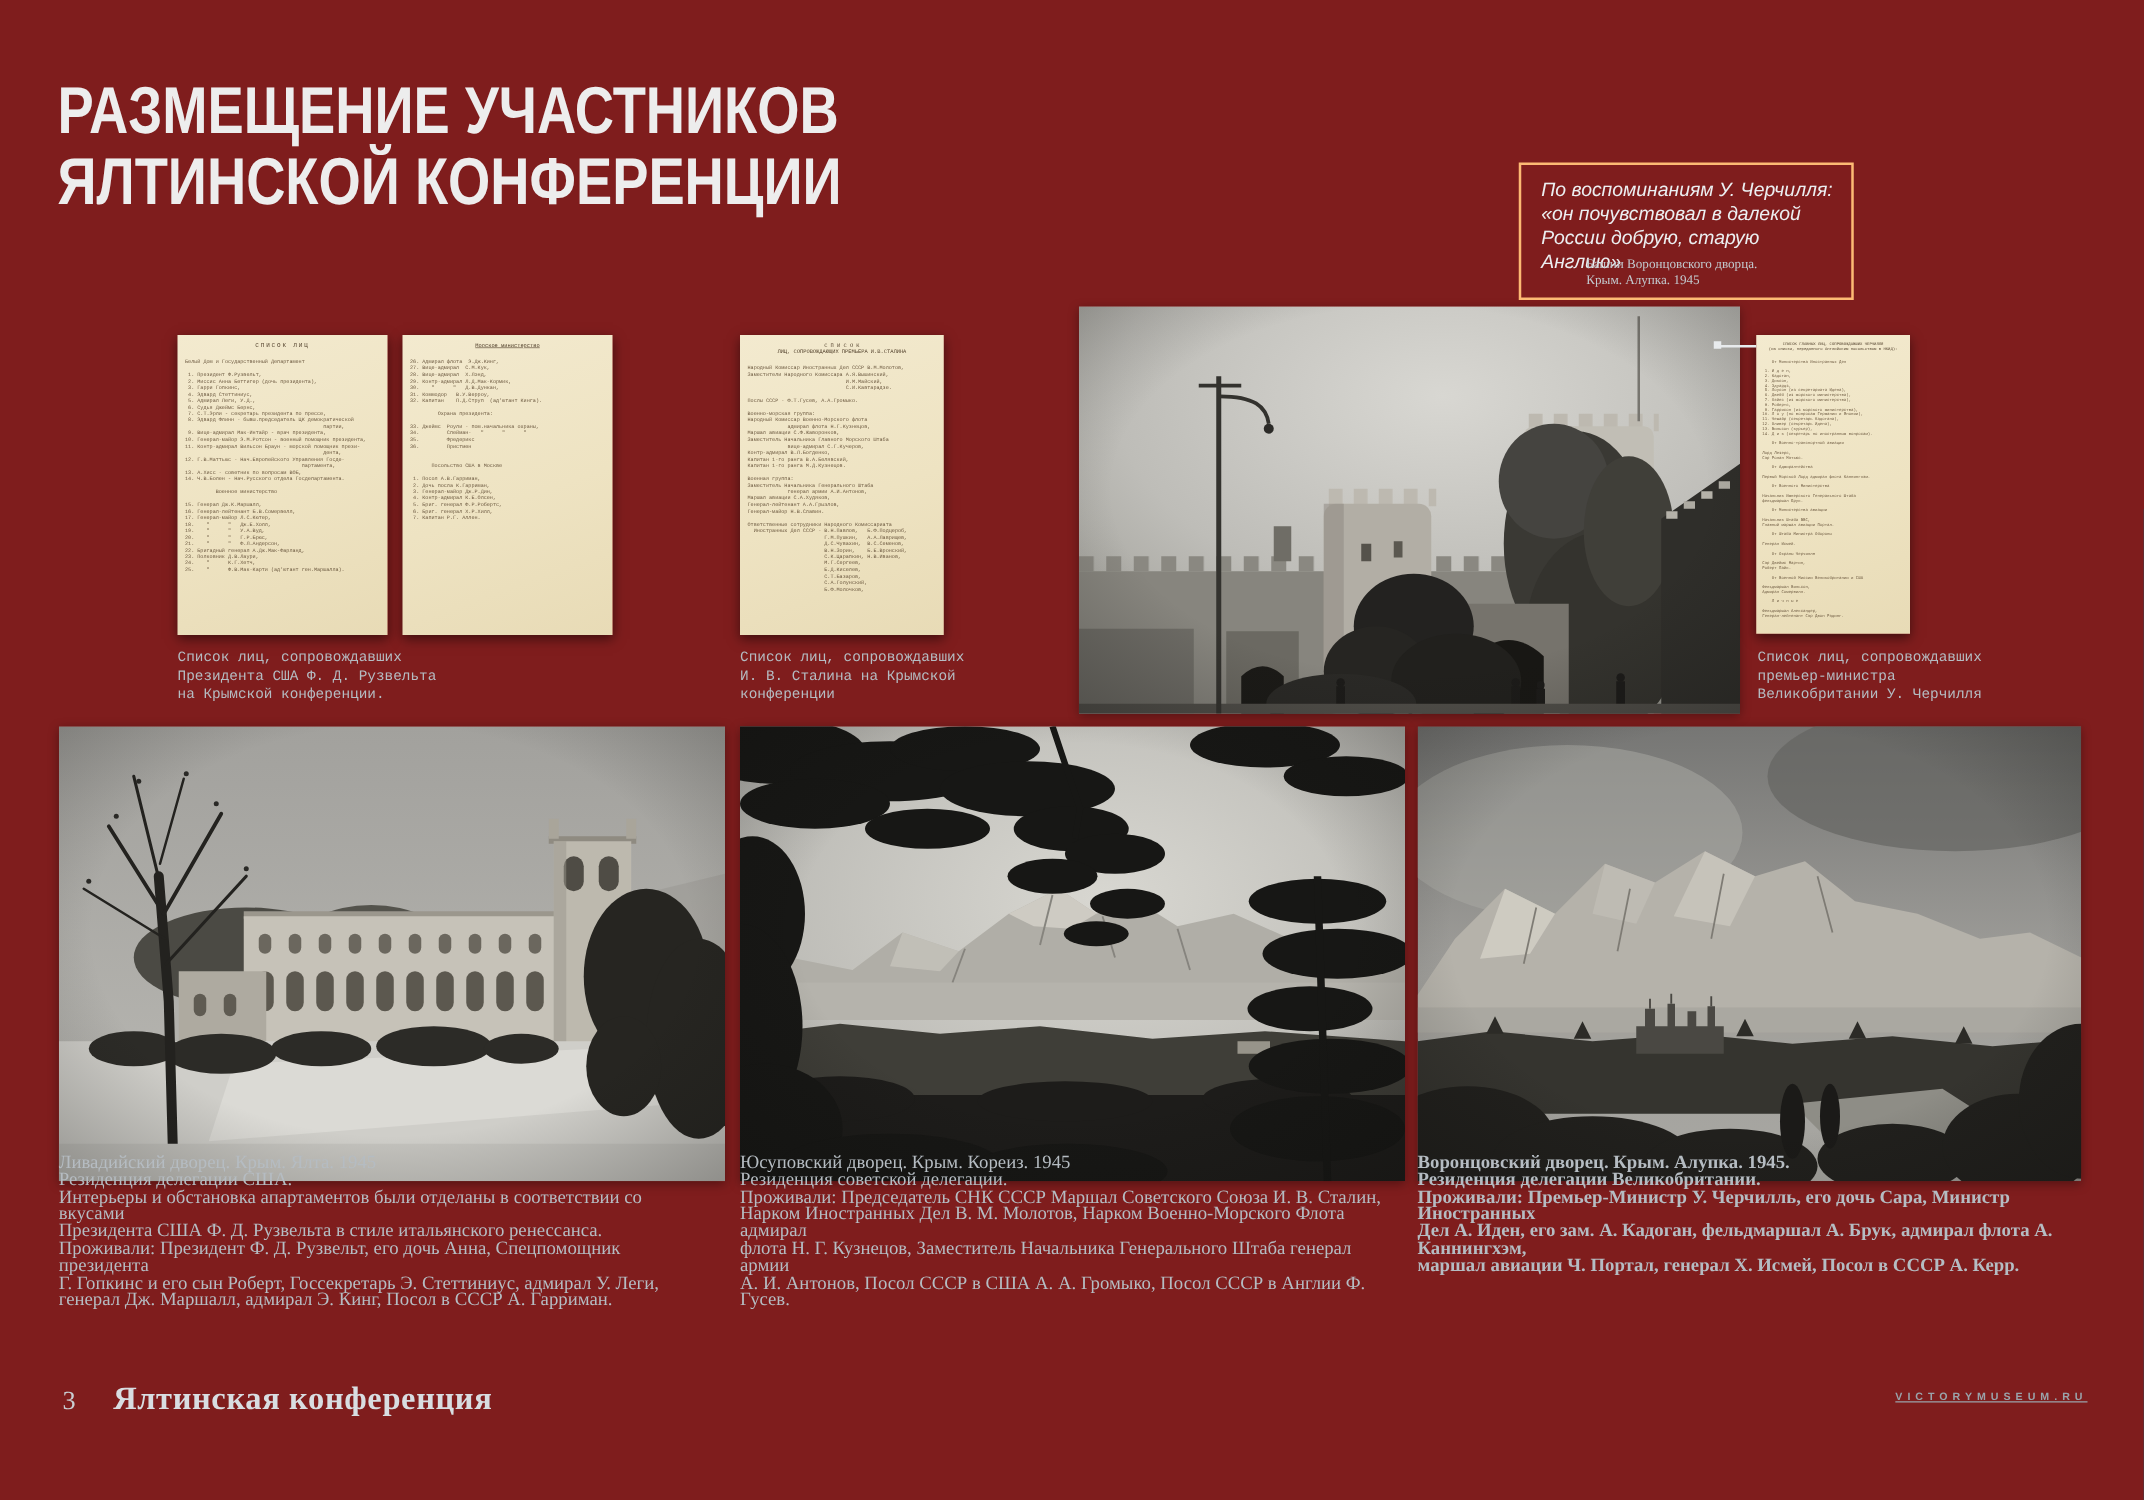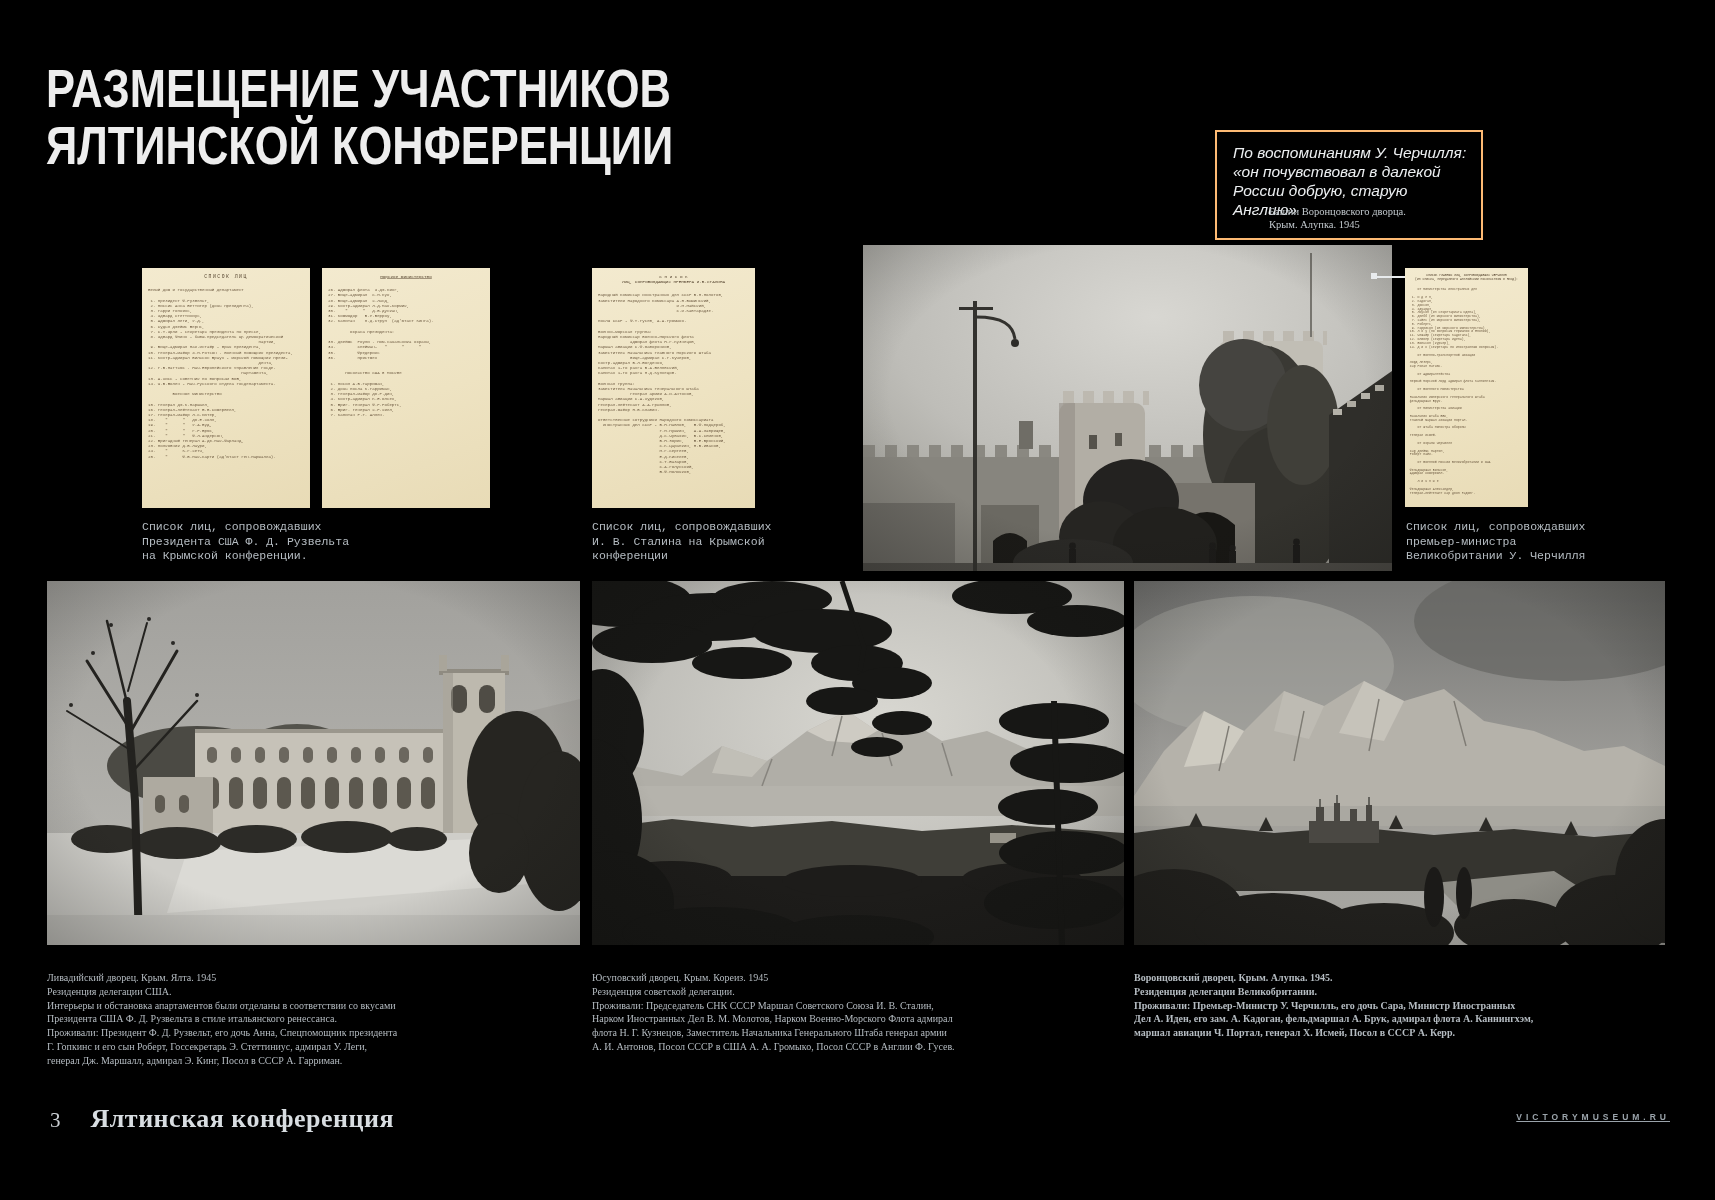--- a/index.html
+++ b/index.html
@@ -1,16 +1,16 @@
 <!DOCTYPE html>
 <html><head>
 <meta charset="utf-8">
 <style>
   html,body{margin:0;padding:0;background:#3a4650;}
-  .board{position:relative;width:1715px;height:1200px;background:#000000;overflow:hidden;
+  .board{position:relative;width:1715px;height:1200px;background:#7f1d1d;overflow:hidden;
          font-family:"Liberation Sans",sans-serif;}
   
   .main-title{position:absolute;left:46px;top:60px;color:#ededed;font-weight:bold;
               font-size:53px;line-height:57px;letter-spacing:0px;
               transform:scaleX(.82);transform-origin:0 0;white-space:nowrap;}
   
   .quote-box{position:absolute;left:1215px;top:130px;width:268px;height:110px;
              border:2px solid #fdba74;box-sizing:border-box;z-index:6;}
   .quote-text{position:absolute;left:16px;top:11px;width:240px;color:#eceff1;
               font-style:italic;font-size:15.5px;line-height:19px;white-space:pre-line;}
@@ -42,22 +42,22 @@
   .photo{position:absolute;overflow:hidden;box-shadow:0 2px 8px rgba(0,0,0,.35);}
   .photo svg{display:block;}
   .photo-castle{left:863px;top:245px;width:529px;height:326px;z-index:2;}
   .photo-l{left:47px;top:581px;width:533px;height:364px;}
   .photo-m{left:592px;top:581px;width:532px;height:364px;}
   .photo-r{left:1134px;top:581px;width:531px;height:364px;}
   
   .callout{position:absolute;left:1374px;top:276px;width:31px;height:2px;background:#e8ebed;z-index:8;}
   .callout-dot{position:absolute;left:1371px;top:273px;width:6px;height:6px;background:#e8ebed;z-index:8;}
   
-  .photo-caption{position:absolute;top:971px;color:#b5bcc2;font-family:"Liberation Serif",serif;
-                 font-size:10px;line-height:13.8px;white-space:pre-line;width:515px;}
+  .photo-caption{position:absolute;top:924px;color:#b5bcc2;font-family:"Liberation Serif",serif;
+                 font-size:15px;line-height:13.8px;white-space:pre-line;width:515px;}
   .pc-l{left:47px;} .pc-m{left:592px;} .pc-r{left:1134px;font-weight:bold;}
   
   .footer{position:absolute;left:50px;top:1104px;display:flex;align-items:baseline;
           font-family:"Liberation Serif",serif;color:#d8dde1;}
   .footer .num{font-size:21px;color:#c9ced2;}
   .footer .ttl{font-size:26px;font-weight:bold;margin-left:30px;letter-spacing:.5px;}
   .site{position:absolute;left:1455px;top:1112px;width:215px;text-align:right;color:#9aa3aa;
         font-size:8.5px;font-weight:bold;letter-spacing:4px;text-decoration:underline;}
 </style>
 </head>

